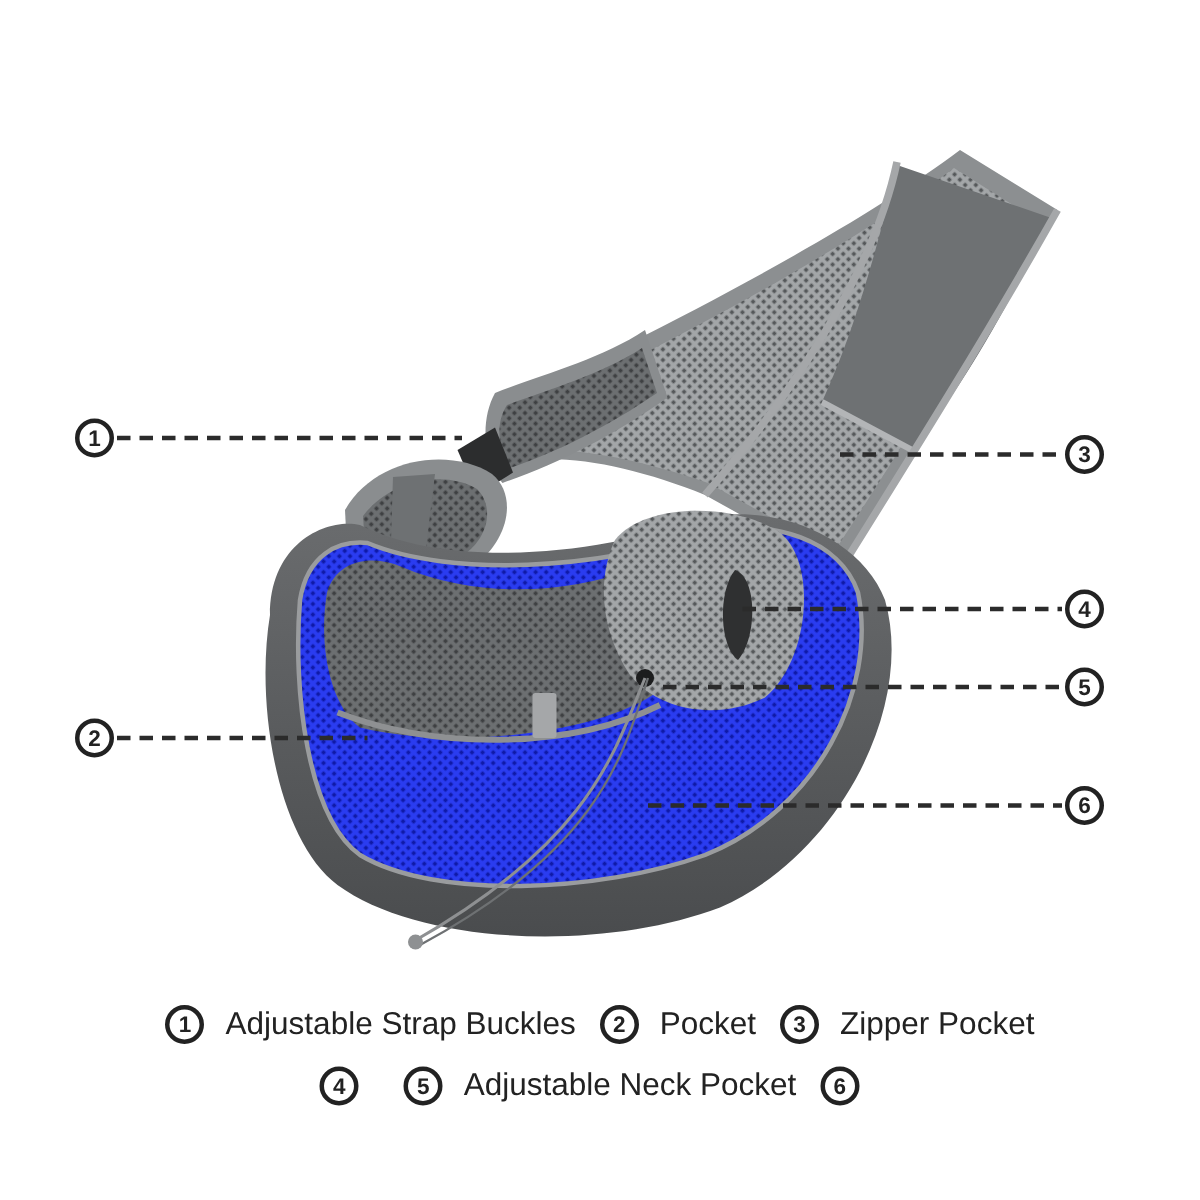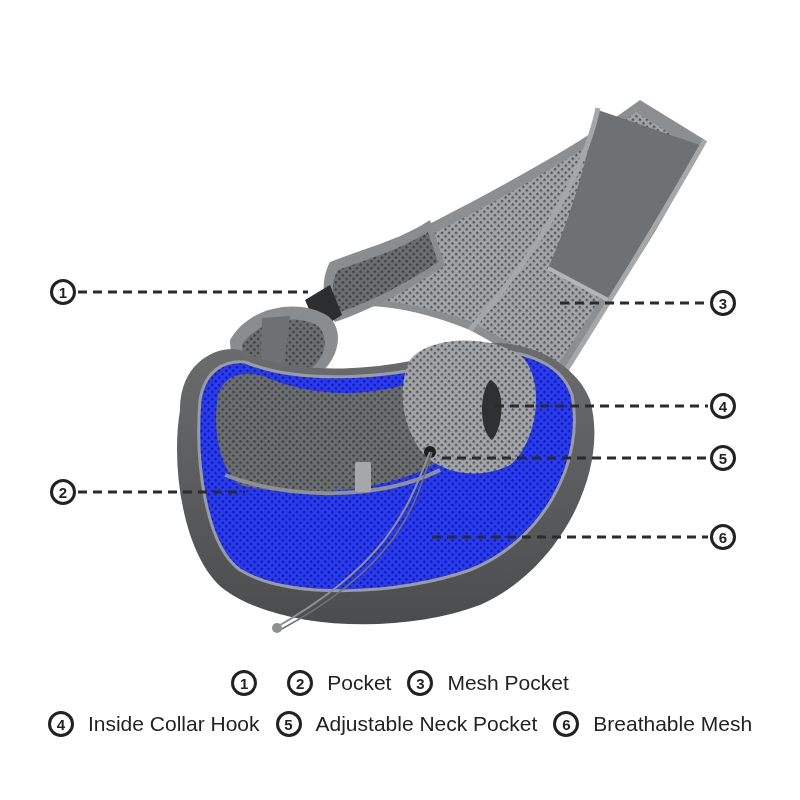--- a/index.html
+++ b/index.html
@@ -118,37 +118,36 @@
       <span>5</span>
     </div>
   <div class="callout-num" style="left:710px; top:524px;">
       <span>6</span>
     </div>
 
   
   <div class="legend" style="top:670px;">
     <div class="legend-item">
       <span class="legend-num">1</span>
+      <span>Adjustable Strap Buckles</span>
     </div>
     <div class="legend-item">
       <span class="legend-num">2</span>
       <span>Pocket</span>
     </div>
     <div class="legend-item">
       <span class="legend-num">3</span>
-      <span>Mesh Pocket</span>
+      <span>Zipper Pocket</span>
     </div>
   </div>
   <div class="legend" style="top:711px;">
     <div class="legend-item">
       <span class="legend-num">4</span>
-      <span>Inside Collar Hook</span>
     </div>
     <div class="legend-item">
       <span class="legend-num">5</span>
       <span>Adjustable Neck Pocket</span>
     </div>
     <div class="legend-item">
       <span class="legend-num">6</span>
-      <span>Breathable Mesh</span>
     </div>
   </div>
 </div>
 
 </body></html>

